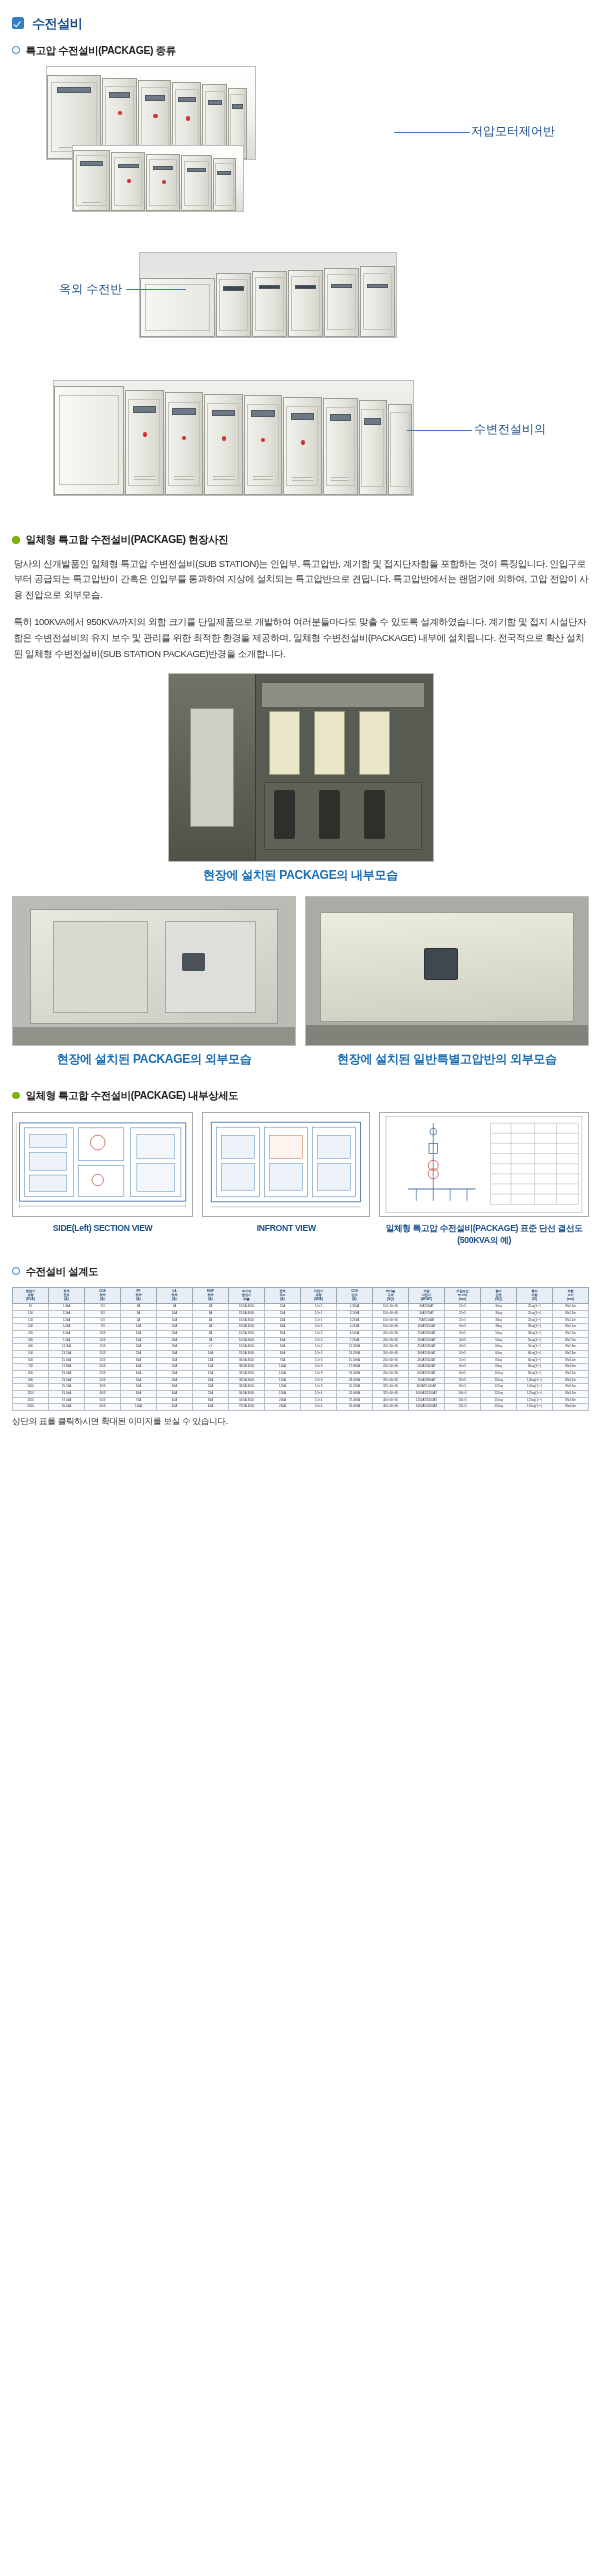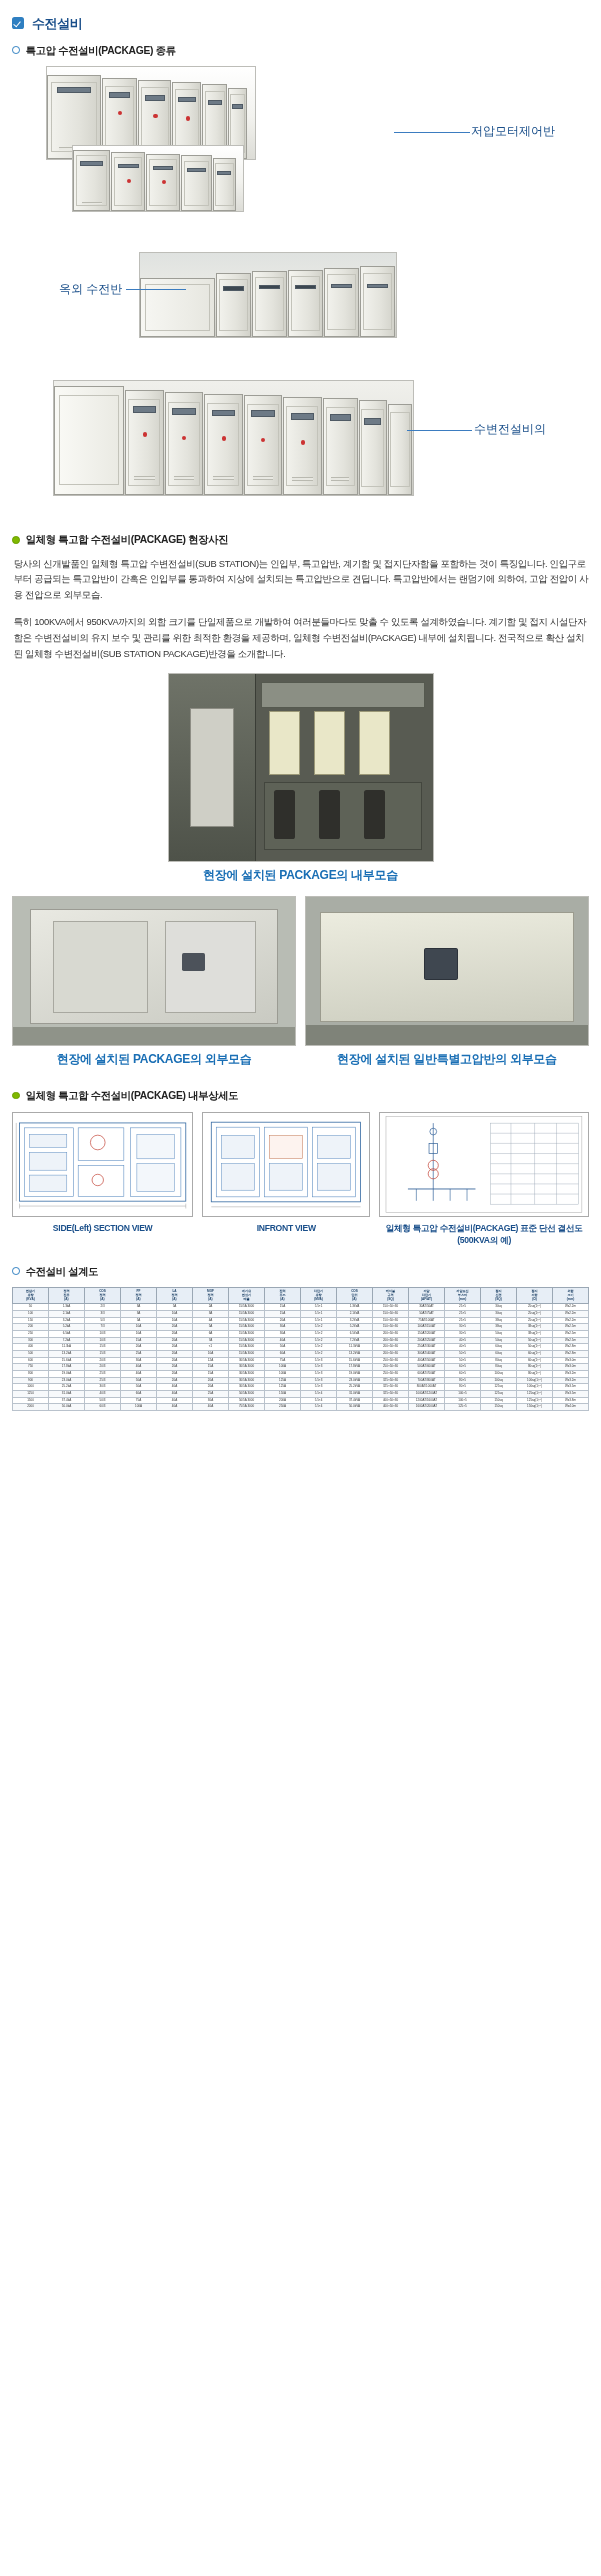--- a/index.html
+++ b/index.html
@@ -775,15 +775,16 @@
           <td>400×50×30</td>
           <td>1600AT/2000AT</td>
           <td>125×5</td>
           <td>150sq</td>
           <td>150sq(1본)</td>
           <td>Wx4.0m</td>
         </tr>
       </tbody>
   </table>
 
+  <div class="note">상단의 표를 클릭하시면 확대된 이미지를 보실 수 있습니다.</div>
 
 </div>
 
 
 </body></html>

